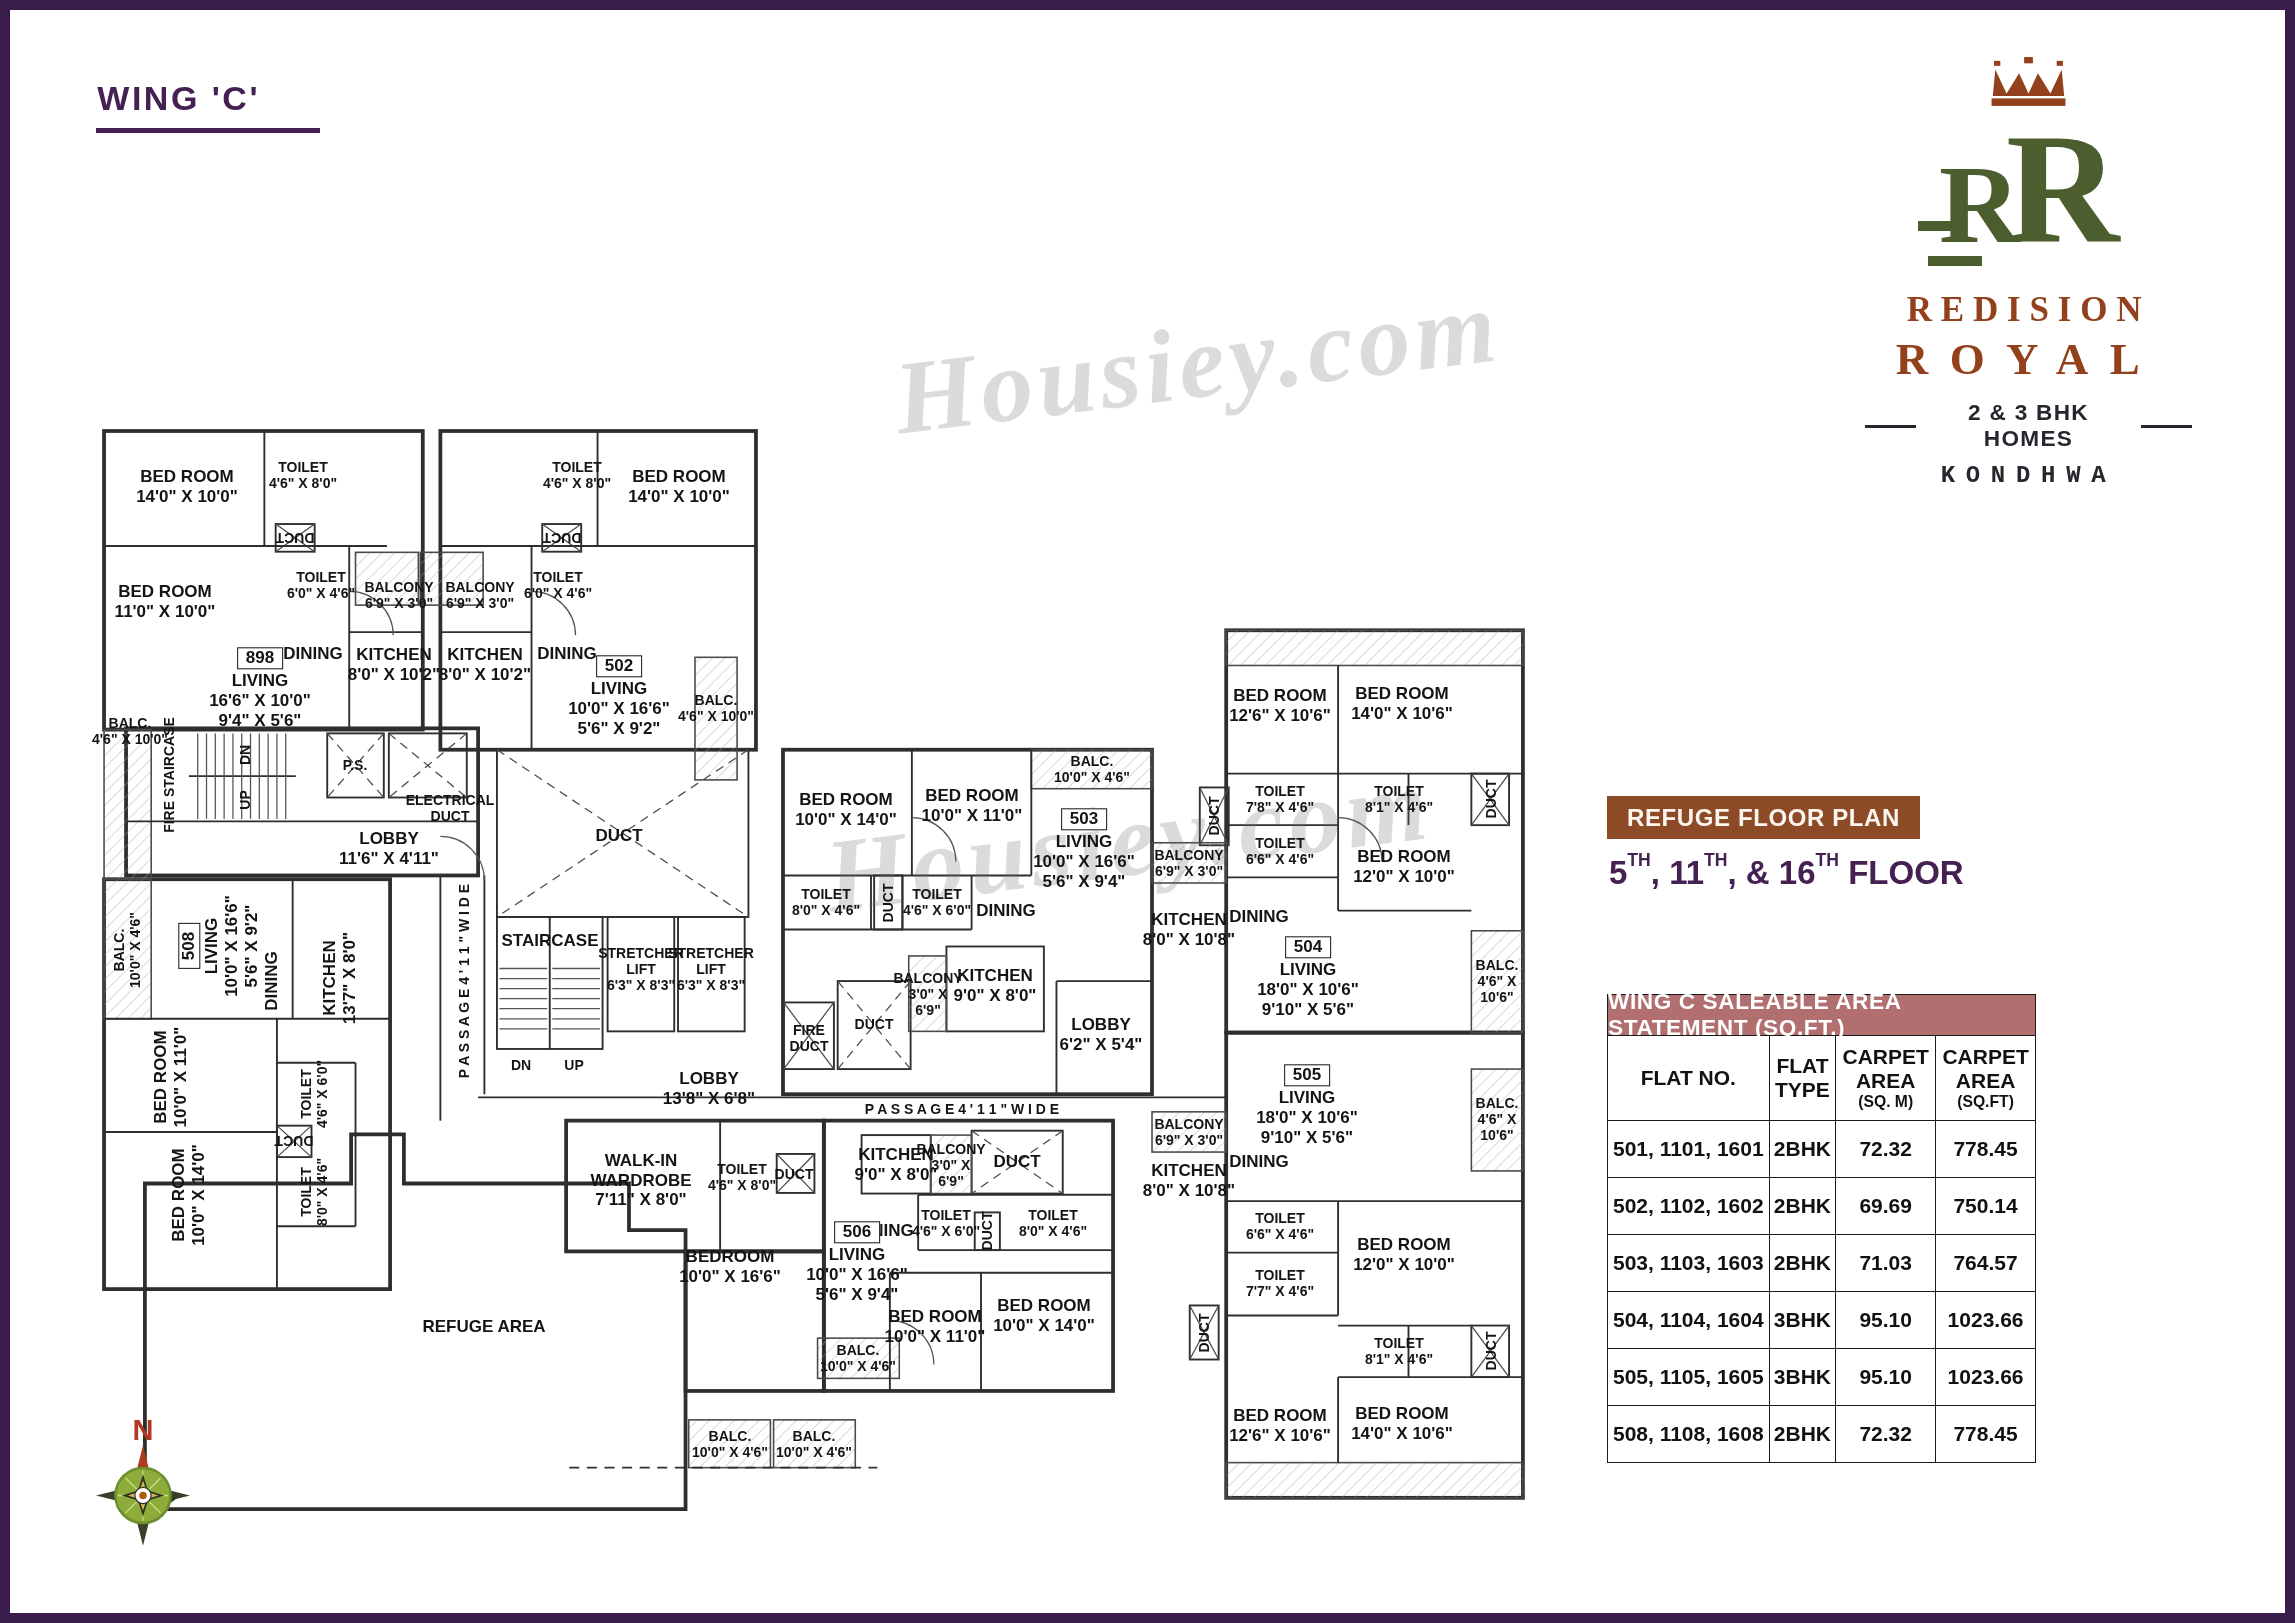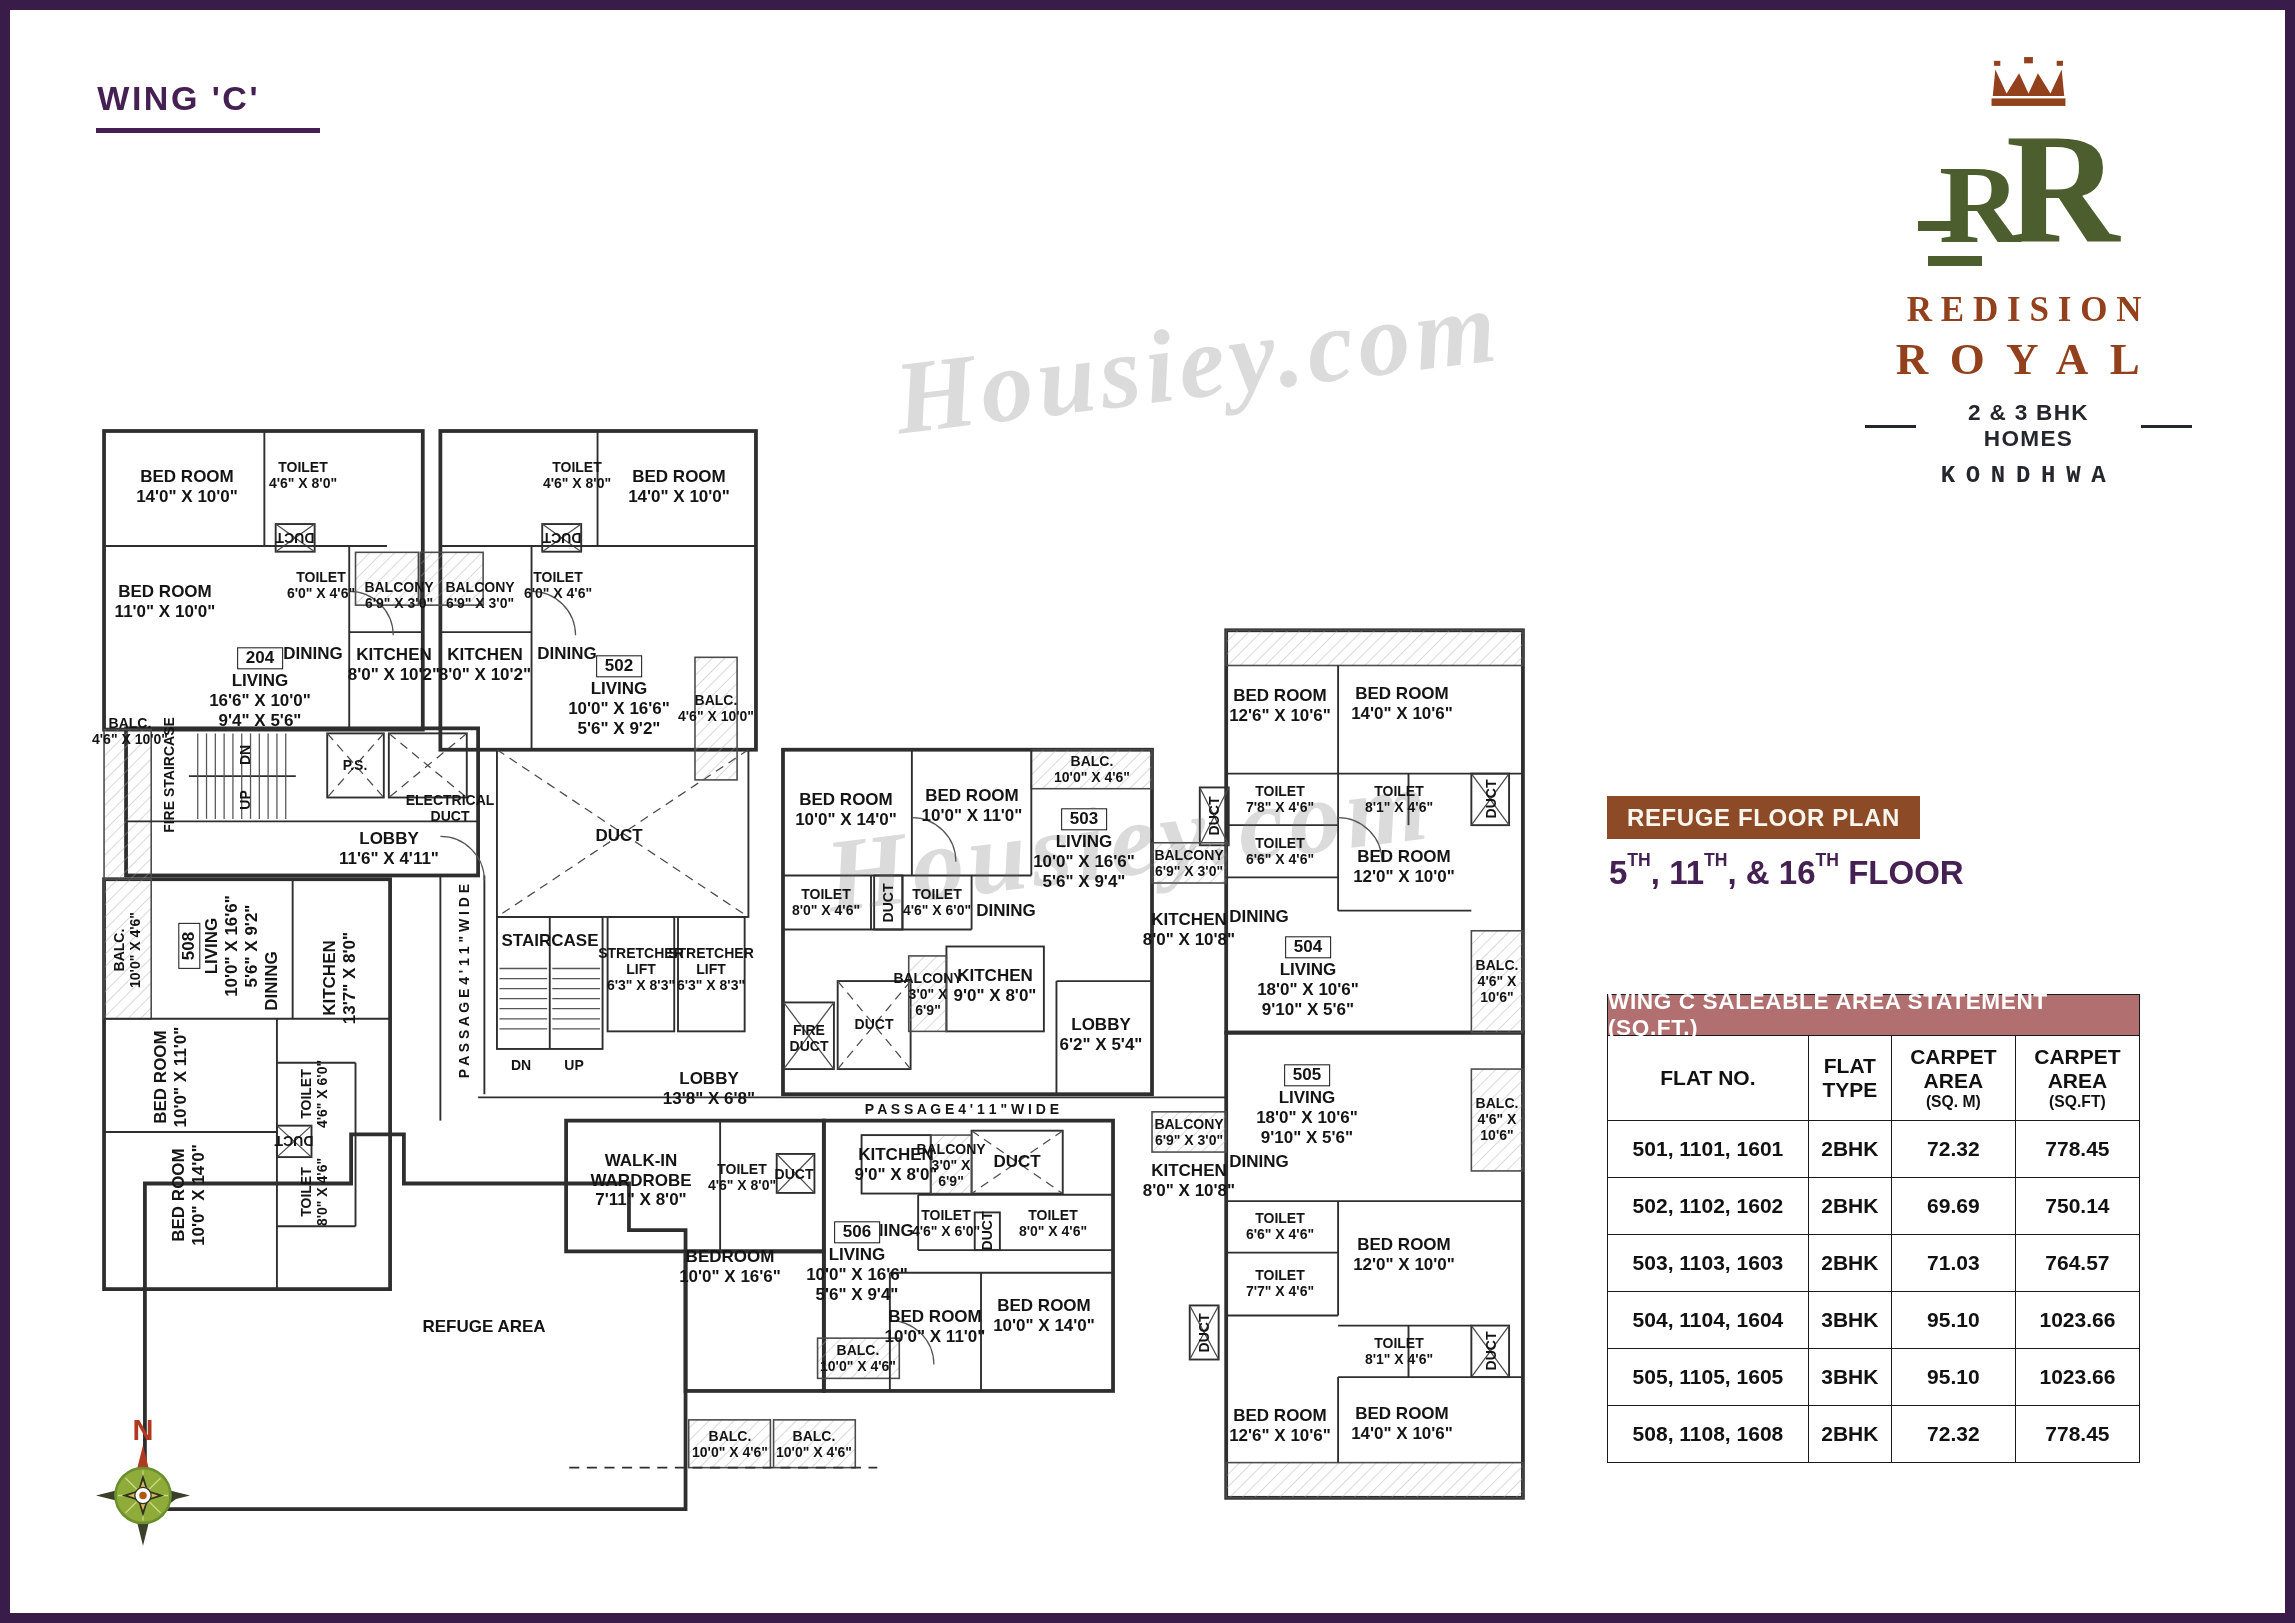--- a/index.html
+++ b/index.html
@@ -31,21 +31,21 @@
   .location{margin-top:10px;font-size:24px;letter-spacing:10.7px;color:#26262e;font-weight:bold;font-family:Liberation Mono, monospace;}
 
   
   .refuge-banner{position:absolute;left:1607px;top:796px;width:313px;height:43px;background:#8c4a26;
       color:#fdf6ee;font-size:24px;font-weight:bold;display:flex;align-items:center;justify-content:center;
       letter-spacing:0.6px;z-index:20;}
   .floors{position:absolute;left:1609px;top:850px;font-size:33px;font-weight:800;color:#452153;z-index:20;}
   .floors sup{font-size:17.6px;vertical-align:17.6px;}
 
   
-  .table-wrap{position:absolute;left:1607px;top:994px;width:533px;z-index:20;}
+  .table-wrap{position:absolute;left:1607px;top:994px;width:429px;z-index:20;}
   .table-title{background:#b26f70;color:#ffffff;font-size:22.6px;font-weight:bold;height:40px;
       display:flex;align-items:center;justify-content:center;letter-spacing:0.6px;
       border:1.9px solid #1a1a1a;border-bottom:none;}
   table.area{border-collapse:collapse;width:100%;background:#fff;}
   table.area th,table.area td{border:1.9px solid #1a1a1a;text-align:center;color:#111;}
   table.area th{font-size:21px;font-weight:bold;line-height:1.15;padding:8.8px 3.8px;}
   table.area th .small{font-size:15.7px;}
   table.area td{font-size:21px;font-weight:bold;height:54px;}
 
   
@@ -354,21 +354,21 @@
       <div>BALCONY</div>
       <div>6'9" X 3'0"</div>
     </div>
     <div class="plan-label" style="left: 313px; top: 654px; transform: translate(-50%, -50%);">
       <div>DINING</div>
     </div>
     <div class="plan-label" style="left: 394px; top: 665px; transform: translate(-50%, -50%);">
       <div>KITCHEN</div>
       <div>8'0" X 10'2"</div>
     </div>
-    <div class="plan-label" style="left: 260px; top: 689px; transform: translate(-50%, -50%);"><span class="flat-chip">204</span><div>LIVING</div><div>16'6" X 10'0"</div><div>9'4" X 5'6"</div></div>
+    <div class="plan-label" style="left: 260px; top: 689px; transform: translate(-50%, -50%);"><span class="flat-chip">898</span><div>LIVING</div><div>16'6" X 10'0"</div><div>9'4" X 5'6"</div></div>
     <div class="plan-label s" style="left: 130px; top: 731px; transform: translate(-50%, -50%);">
       <div>BALC.</div>
       <div>4'6" X 10'0"</div>
     </div>
     <div class="plan-label s" style="left: 577px; top: 475px; transform: translate(-50%, -50%);">
       <div>TOILET</div>
       <div>4'6" X 8'0"</div>
     </div>
     <div class="plan-label s" style="left: 562px; top: 538px; transform: translate(-50%, -50%) rotate(180deg);">
       <div>DUCT</div>

